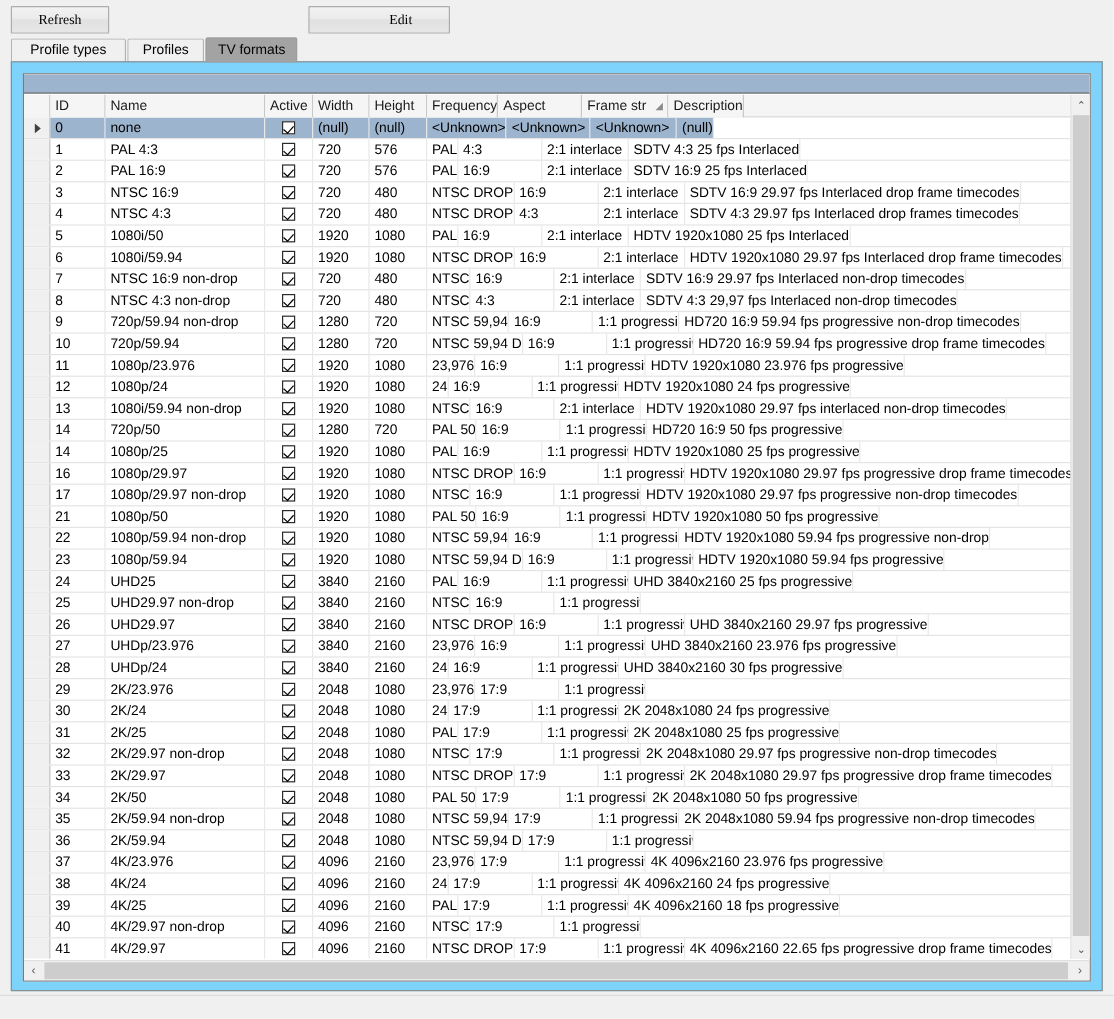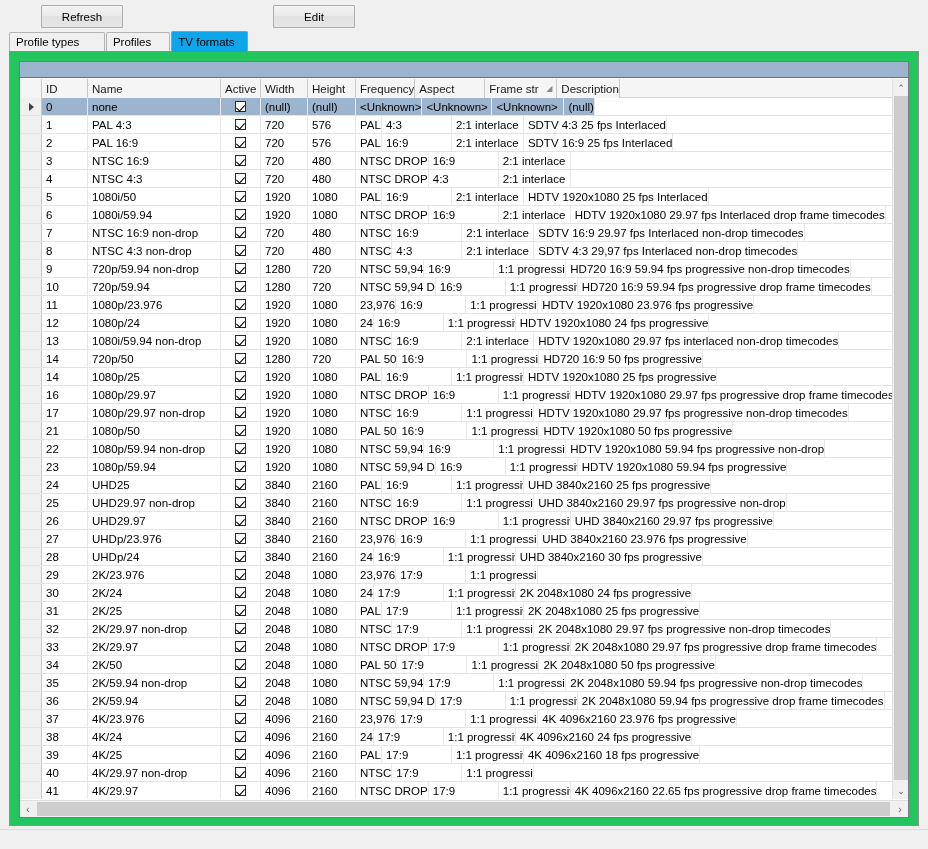--- a/index.html
+++ b/index.html
@@ -13,47 +13,47 @@
     -webkit-font-smoothing:none;
   }
   .app{position:relative;width:928px;height:849px;box-sizing:border-box;}
 
   
   .toolbar{position:absolute;left:0;top:0;width:928px;height:30px;}
   .btn{
     position:absolute;top:5px;height:21px;
     background:linear-gradient(to bottom,#f2f2f2 0%,#ebebeb 45%,#e1e1e1 50%,#e6e6e6 100%);
     border:1px solid #adadad;border-radius:1px;
-    font-family:Liberation Sans, sans-serif;font-size:11.5px;color:#000;
+    font-family:Liberation Serif, serif;font-size:11.5px;color:#000;
     display:flex;align-items:center;justify-content:center;
-    cursor:default;user-select:none;margin-left:32px;
+    cursor:default;user-select:none;
   }
   #btn-refresh{left:9px;width:80px;}
-  #btn-edit{left:241px;width:80px;}
+  #btn-edit{left:257px;width:80px;padding-left:36px;}
 
   
   .tabstrip{position:absolute;left:9px;top:31px;width:910px;height:20px;}
   .tab{
     position:absolute;bottom:0;height:19px;
     border:1px solid #b3b3b3;border-bottom:none;
     background:#f0f0f0;
     font-size:11.5px;color:#000;
-    display:flex;align-items:center;
+    display:flex;align-items:center;justify-content:center;
     padding:0 6px;box-sizing:border-box;cursor:default;user-select:none;
     border-top-left-radius:2px;border-top-right-radius:2px;
   }
   .tab.active{
-    background:#0ea5e9;height:21px;bottom:-1px;z-index:3;
+    background:#a3a3a3;height:21px;bottom:-1px;z-index:3;
     border-color:#9a9a9a;font-weight:normal;
   }
 
   
   .gridpanel{
     position:absolute;left:9px;top:51px;width:910px;height:775px;
-    background:#22c55e;border:1px solid #8e8e8e;box-sizing:border-box;
+    background:#7dd3fc;border:1px solid #8e8e8e;box-sizing:border-box;
   }
   .gridinner{
     position:absolute;left:9px;top:9px;width:890px;height:757px;
     border:1px solid #7a7a7a;box-sizing:border-box;background:#fff;
     overflow:hidden;
   }
   .topband{
     position:absolute;left:0;top:0;width:100%;height:16px;
     background:#9db4ce;border-bottom:1px solid #6f6f6f;box-sizing:border-box;
   }
@@ -339,20 +339,23 @@
             </div>
             <div class="cell w-frequency">
               <span>NTSC DROP</span>
             </div>
             <div class="cell w-aspect">
               <span>16:9</span>
             </div>
             <div class="cell w-frame">
               <span>2:1 interlace</span>
             </div>
+            <div class="cell w-description">
+              <span>SDTV 16:9 29.97 fps Interlaced  drop frame timecodes</span>
+            </div>
           </div>
           <div class="row">
             <div class="rowhdrcell w-rowhdr"></div>
             <div class="cell w-id">
               <span>4</span>
             </div>
             <div class="cell w-name">
               <span>NTSC 4:3</span>
             </div>
             <div class="cell w-active cellcenter">
@@ -366,20 +369,23 @@
             </div>
             <div class="cell w-frequency">
               <span>NTSC DROP</span>
             </div>
             <div class="cell w-aspect">
               <span>4:3</span>
             </div>
             <div class="cell w-frame">
               <span>2:1 interlace</span>
             </div>
+            <div class="cell w-description">
+              <span>SDTV 4:3 29.97 fps Interlaced drop frames timecodes</span>
+            </div>
           </div>
           <div class="row">
             <div class="rowhdrcell w-rowhdr"></div>
             <div class="cell w-id">
               <span>5</span>
             </div>
             <div class="cell w-name">
               <span>1080i/50</span>
             </div>
             <div class="cell w-active cellcenter">
@@ -903,23 +909,20 @@
             </div>
             <div class="cell w-frequency">
               <span>NTSC</span>
             </div>
             <div class="cell w-aspect">
               <span>16:9</span>
             </div>
             <div class="cell w-frame">
               <span>1:1 progressiv</span>
             </div>
-            <div class="cell w-description">
-              <span>UHD 3840x2160 29.97 fps progressive non-drop</span>
-            </div>
           </div>
           <div class="row">
             <div class="rowhdrcell w-rowhdr"></div>
             <div class="cell w-id">
               <span>26</span>
             </div>
             <div class="cell w-name">
               <span>UHD29.97</span>
             </div>
             <div class="cell w-active cellcenter">
@@ -1229,23 +1232,20 @@
               <span>1080</span>
             </div>
             <div class="cell w-frequency">
               <span>NTSC 59,94 D</span>
             </div>
             <div class="cell w-aspect">
               <span>17:9</span>
             </div>
             <div class="cell w-frame">
               <span>1:1 progressiv</span>
-            </div>
-            <div class="cell w-description">
-              <span>2K 2048x1080 59.94 fps progressive drop frame timecodes</span>
             </div>
           </div>
           <div class="row">
             <div class="rowhdrcell w-rowhdr"></div>
             <div class="cell w-id">
               <span>37</span>
             </div>
             <div class="cell w-name">
               <span>4K/23.976</span>
             </div>

